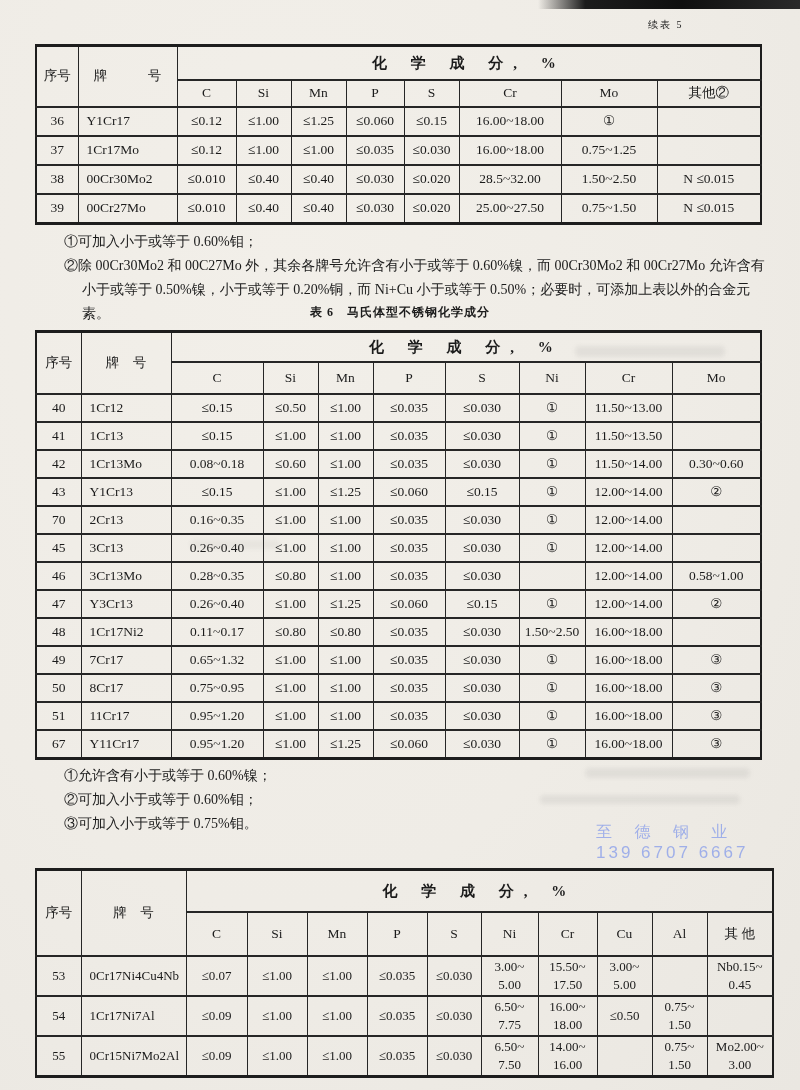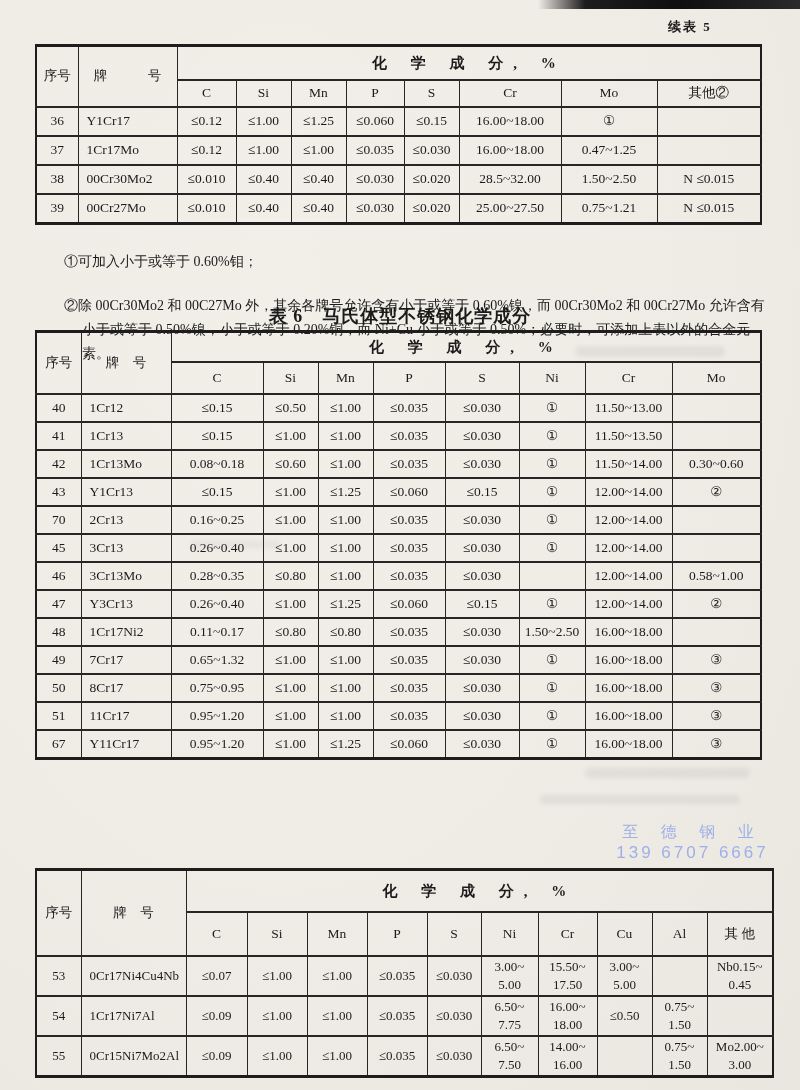--- a/index.html
+++ b/index.html
@@ -6,21 +6,21 @@
   body{background:#d8d5d0;}
   .page{
     position:relative;width:800px;height:1090px;overflow:hidden;
     background:radial-gradient(ellipse at 35% 25%, #f2efe9 0%, #efece6 55%, #eae7e1 100%);
     font-family:"Liberation Serif","DejaVu Serif",serif;
     color:#1b1b1b;
   }
   
   .scan-band{position:absolute;top:0;left:538px;width:262px;height:9px;
     background:linear-gradient(to right, rgba(25,25,25,0) 0%, #1c1c1c 18%, #0f0f0f 55%, #2a2a2a 100%);}
-  .continued{position:absolute;top:18px;left:668px;font-size:13px;font-weight:bold;letter-spacing:2px;}
+  .continued{position:absolute;top:18px;left:648px;font-size:10px;font-weight:normal;letter-spacing:2px;}
 
   table{border-collapse:collapse;table-layout:fixed;position:absolute;background:transparent;}
   th,td{border:1px solid #262626;border-top-width:2px;border-bottom-width:2px;
     font-size:13.5px;text-align:center;vertical-align:middle;padding:0 2px;
     overflow:hidden;white-space:pre-line;line-height:1.35;}
   table{border:2px solid #1d1d1d;border-top-width:3px;border-bottom-width:3px;}
   th{font-weight:normal;}
   .span-head{font-size:15px;letter-spacing:10px;font-weight:bold;}
   tbody td:nth-child(2){text-align:left;padding-left:8px;}
   .t5 thead tr:nth-child(1) th{height:32px;}
@@ -30,30 +30,30 @@
   .t6 thead tr:nth-child(2) th{height:30px;}
   .t6 tbody td{height:26px;}
   .t7 thead tr:nth-child(1) th{height:40px;}
   .t7 thead tr:nth-child(2) th{height:42px;}
   .t7 tbody td{height:38px;font-size:13px;}
   .t5{left:35px;top:44px;width:725px;}
   .t6{left:35px;top:330px;width:725px;}
   .t7{left:35px;top:868px;width:737px;}
 
   .notes{position:absolute;font-size:14px;line-height:1.72;}
-  .notes .note{padding-left:18px;text-indent:-18px;margin-top:20px;}
+  .notes .note{padding-left:18px;text-indent:-18px;}
   .notes5{left:64px;top:230px;width:706px;}
   .notes6{left:64px;top:764px;width:700px;}
 
   .tbl-title{position:absolute;left:0;width:100%;text-align:center;
-    font-size:18px;font-weight:bold;letter-spacing:1px;}
+    font-size:12px;font-weight:bold;letter-spacing:1px;}
   .title6{top:304px;}
   .title7{top:844px;}
 
-  .watermark{position:absolute;top:822px;left:610px;width:165px;text-align:center;
+  .watermark{position:absolute;top:822px;left:596px;width:165px;text-align:left;
     color:rgba(112,138,235,0.62);font-family:"Liberation Sans","DejaVu Sans",sans-serif;}
   .watermark .wm1{font-size:16px;letter-spacing:9px;white-space:nowrap;}
   .watermark .wm2{font-size:17px;letter-spacing:3px;white-space:nowrap;}
 
   .artifact{position:absolute;background:rgba(110,110,110,0.10);filter:blur(2px);border-radius:5px;}
   .a1{left:575px;top:346px;width:150px;height:11px;}
   .a2{left:585px;top:768px;width:165px;height:10px;}
   .a3{left:540px;top:795px;width:200px;height:9px;}
   .a4{left:190px;top:540px;width:90px;height:9px;opacity:.7;}
 </style>
@@ -110,21 +110,21 @@
         </tr>
         <tr>
           <td>37</td>
           <td>1Cr17Mo</td>
           <td>≤0.12</td>
           <td>≤1.00</td>
           <td>≤1.00</td>
           <td>≤0.035</td>
           <td>≤0.030</td>
           <td>16.00~18.00</td>
-          <td>0.47~1.25</td>
+          <td>0.75~1.25</td>
           <td></td>
         </tr>
         <tr>
           <td>38</td>
           <td>00Cr30Mo2</td>
           <td>≤0.010</td>
           <td>≤0.40</td>
           <td>≤0.40</td>
           <td>≤0.030</td>
           <td>≤0.020</td>
@@ -134,21 +134,21 @@
         </tr>
         <tr>
           <td>39</td>
           <td>00Cr27Mo</td>
           <td>≤0.010</td>
           <td>≤0.40</td>
           <td>≤0.40</td>
           <td>≤0.030</td>
           <td>≤0.020</td>
           <td>25.00~27.50</td>
-          <td>0.75~1.21</td>
+          <td>0.75~1.50</td>
           <td>N ≤0.015</td>
         </tr>
       </tbody>
   </table>
 
   <div class="notes notes5">
     <div class="note">①可加入小于或等于 0.60%钼；</div>
     <div class="note">②除 00Cr30Mo2 和 00C27Mo 外，其余各牌号允许含有小于或等于 0.60%镍，而 00Cr30Mo2 和 00Cr27Mo 允许含有小于或等于 0.50%镍，小于或等于 0.20%铜，而 Ni+Cu 小于或等于 0.50%；必要时，可添加上表以外的合金元素。</div>
   </div>
 
@@ -229,21 +229,21 @@
           <td>≤1.25</td>
           <td>≤0.060</td>
           <td>≤0.15</td>
           <td>①</td>
           <td>12.00~14.00</td>
           <td>②</td>
         </tr>
         <tr>
           <td>70</td>
           <td>2Cr13</td>
-          <td>0.16~0.25</td>
+          <td>0.16~0.35</td>
           <td>≤1.00</td>
           <td>≤1.00</td>
           <td>≤0.035</td>
           <td>≤0.030</td>
           <td>①</td>
           <td>12.00~14.00</td>
           <td></td>
         </tr>
         <tr>
           <td>45</td>
@@ -337,20 +337,25 @@
           <td>≤1.25</td>
           <td>≤0.060</td>
           <td>≤0.030</td>
           <td>①</td>
           <td>16.00~18.00</td>
           <td>③</td>
         </tr>
       </tbody>
   </table>
 
+  <div class="notes notes6">
+    <div class="note">①允许含有小于或等于 0.60%镍；</div>
+    <div class="note">②可加入小于或等于 0.60%钼；</div>
+    <div class="note">③可加入小于或等于 0.75%钼。</div>
+  </div>
 
   <div class="watermark">
     <div class="wm1">至 德 钢 业</div>
     <div class="wm2">139 6707 6667</div>
   </div>
 
 
   <table class="t7">
     <colgroup>
       <col style="width:45px">

